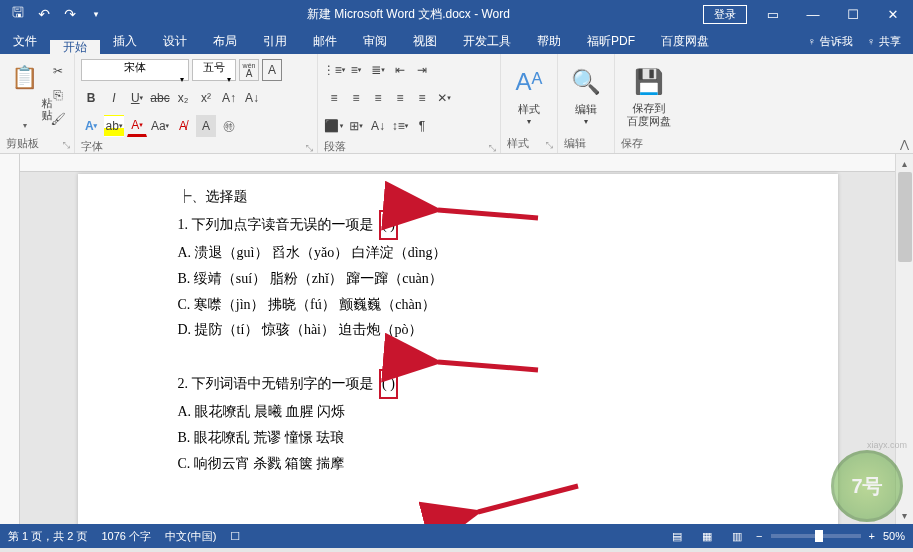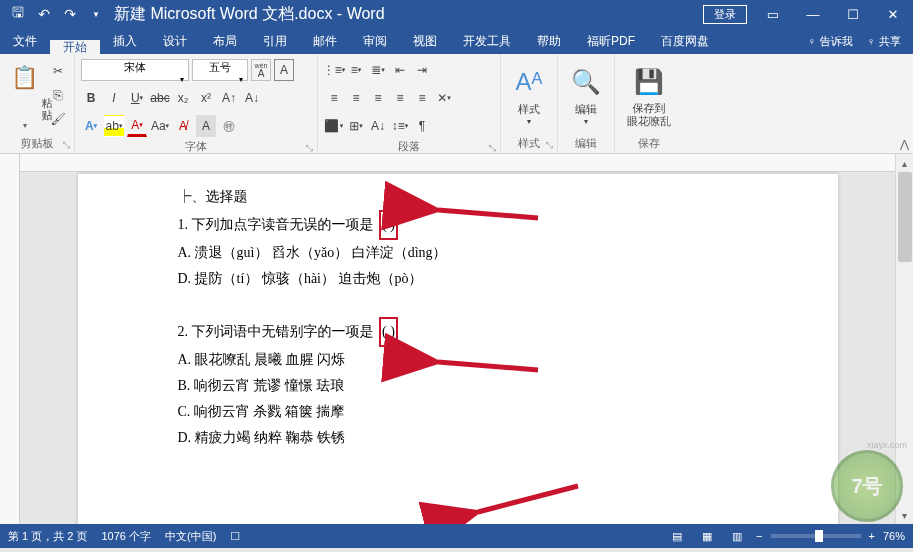--- a/index.html
+++ b/index.html
@@ -2,50 +2,50 @@
 <html><head>
 <meta charset="utf-8">
 <style>
 * { margin: 0; padding: 0; box-sizing: border-box; }
 body { font-family: "Microsoft YaHei", sans-serif; font-size: 12px; background: #e6e6e6; width: 913px; height: 552px; overflow: hidden; position: relative; }
 
 
 .titlebar { background: #2b579a; height: 28px; display: flex; align-items: center; color: #fff; }
 .qat { display: flex; align-items: center; gap: 6px; padding: 0 8px; }
 .qat .ico { width: 20px; height: 20px; display: flex; align-items: center; justify-content: center; font-size: 14px; }
-.title-center { flex: 1; text-align: left; font-size: 16px; }
+.title-center { flex: 1; text-align: center; font-size: 12px; }
 .win-controls { display: flex; align-items: center; }
 .win-controls .btn { width: 40px; height: 28px; display: flex; align-items: center; justify-content: center; font-size: 13px; }
 .login-btn { border: 1px solid #fff; padding: 1px 10px; font-size: 11px; margin-right: 6px; }
 
 
 .tabs { background: #2b579a; height: 26px; display: flex; align-items: stretch; color: #fff; font-size: 12px; }
 .tab { padding: 0 13px; display: flex; align-items: center; cursor: pointer; }
 .tab.file { background: #2b579a; }
 .tab.active { background: #f3f3f3; color: #2b579a; margin-top: 12px; }
 .tabs-right { margin-left: auto; display: flex; align-items: center; gap: 14px; padding-right: 12px; }
 .tabs-right .rt { display: flex; align-items: center; gap: 4px; font-size: 11px; }
 
 
 .ribbon { background: #f3f3f3; height: 100px; border-bottom: 1px solid #d4d4d4; display: flex; position: relative; }
 .group { border-right: 1px solid #e0e0e0; display: flex; flex-direction: column; padding: 4px 6px 2px; }
 .group-body { flex: 1; display: flex; gap: 4px; }
-.group-label { text-align: center; font-size: 11px; color: #666; padding-top: 1px; position: relative; }
+.group-label { font-size: 11px; color: #666; padding-top: 1px; position: relative; }
 .group-label .launcher { position: absolute; right: -2px; bottom: 0; font-size: 9px; color: #888; }
 
 .big-btn { display: flex; flex-direction: column; align-items: center; justify-content: space-between; width: 38px; height: 74px; padding: 2px; font-size: 11px; color: #444; }
 .big-btn .bi { font-size: 22px; height: 38px; display: flex; align-items: center; }
 .big-btn .bl { text-align: center; line-height: 1.1; margin-left: 44px; }
 .big-btn .dd { font-size: 8px; color: #666; }
 
 .font-group-body { flex-direction: column; width: 230px; }
 .font-row { display: flex; gap: 3px; align-items: center; height: 24px; }
 .font-select { border: 1px solid #c0c0c0; background: #fff; height: 22px; display: flex; align-items: center; padding: 0 4px; font-size: 11px; flex-direction: column; }
 .fname { width: 108px; }
-.fsize { width: 56px; align-items: center; }
+.fsize { width: 44px; align-items: center; }
 .rb { width: 20px; height: 22px; display: flex; align-items: center; justify-content: center; font-size: 12px; color: #444; border: 1px solid transparent; }
 .rb.wen { border: 1px solid #c0c0c0; font-size: 10px; line-height: 1; flex-direction: column; }
 
 .para-group-body { flex-direction: column; width: 170px; }
 .para-row { display: flex; gap: 2px; height: 24px; align-items: center; }
 
 .styles-btn, .edit-btn, .save-btn { display: flex; flex-direction: column; align-items: center; width: 44px; font-size: 11px; color: #444; padding: 4px; }
 .styles-btn .si, .edit-btn .si, .save-btn .si { font-size: 24px; height: 40px; display: flex; align-items: center; }
 .save-btn { width: 56px; }
 
@@ -240,44 +240,45 @@
       </div>
     </div>
     <div class="group-label">编辑</div>
   </div>
 
   <div class="group" style="border-right:none">
     <div class="group-body">
       <div class="save-btn">
         <span class="si" style="color:#4a90d9">💾</span>
         <span style="white-space:pre-line;text-align:center;line-height:1.2">保存到
-眼花嘹乱</span>
+百度网盘</span>
       </div>
     </div>
     <div class="group-label">保存</div>
   </div>
 
   <span class="ribbon-collapse">⋀</span>
 </div>
 
 <div class="doc-area">
   <div class="ruler-v"></div>
   <div class="scroll-area">
     <div class="ruler-h"></div>
     <div class="page">
       <p>┝、选择题</p>
       <p><span>1. 下列加点字读音无误的一项是</span> <span class="blank-box">(   )</span></p>
       <p>A. 溃退（guì） 舀水（yǎo） 白洋淀（dìng）</p>
+      <p>B. 绥靖（suí） 脂粉（zhǐ） 蹿一蹿（cuàn）</p>
+      <p>C. 寒噤（jìn） 拂晓（fú） 颤巍巍（chàn）</p>
       <p>D. 提防（tí） 惊骇（hài） 迫击炮（pò）</p>
       <p>&nbsp;</p>
       <p><span>2. 下列词语中无错别字的一项是</span> <span class="blank-box">(   )</span></p>
       <p>A. 眼花嘹乱 晨曦 血腥 闪烁</p>
-      <p>B. 响彻云宵 荒谬 憧憬 珐琅</p>
+      <p>B. 眼花嘹乱 荒谬 憧憬 珐琅</p>
       <p>C. 响彻云宵 杀戮 箱箧 揣摩</p>
-      <p>D. 精疲力竭 纳粹 鞠恭 铁锈</p>
       <p>&nbsp;</p>
 
       <div class="arrow-note" style="left:350px;top:26px">
         <svg width="120" height="30">
             <defs>
               <marker id="ah1" markerWidth="12" markerHeight="10" refX="1" refY="5" orient="auto">
                 <polygon points="12,0 0,5 12,10" fill="#c8152d"></polygon>
               </marker>
             </defs>
             <line x1="110" y1="18" x2="10" y2="10" stroke="#c8152d" stroke-width="5" marker-end="url(#ah1)"></line>
@@ -311,21 +312,21 @@
   <span>☐</span>
   <div class="right">
     <span class="view-btn">▤</span>
     <span class="view-btn">▦</span>
     <span class="view-btn">▥</span>
     <span>−</span>
     <div class="zoom-slider">
         <div class="zt"></div>
       </div>
     <span>+</span>
-    <span>76%</span>
+    <span>50%</span>
   </div>
 </div>
 
 <div class="watermark">
   <span class="wm-text">xiayx.com</span>
   <div class="wm-circle">
       <span>7号</span>
     </div>
 </div>
 

